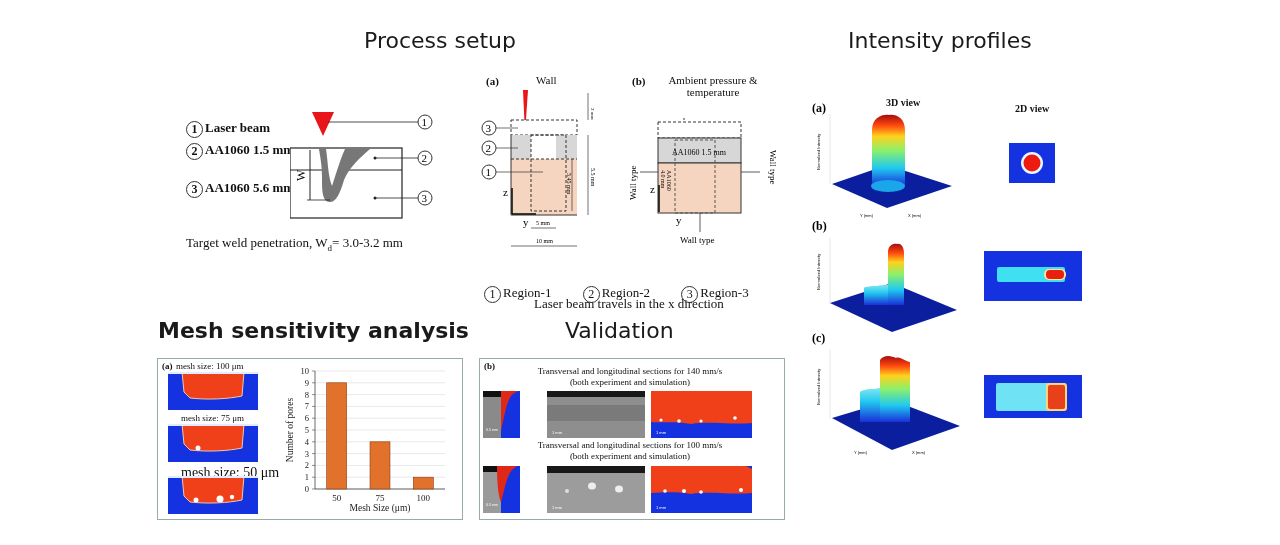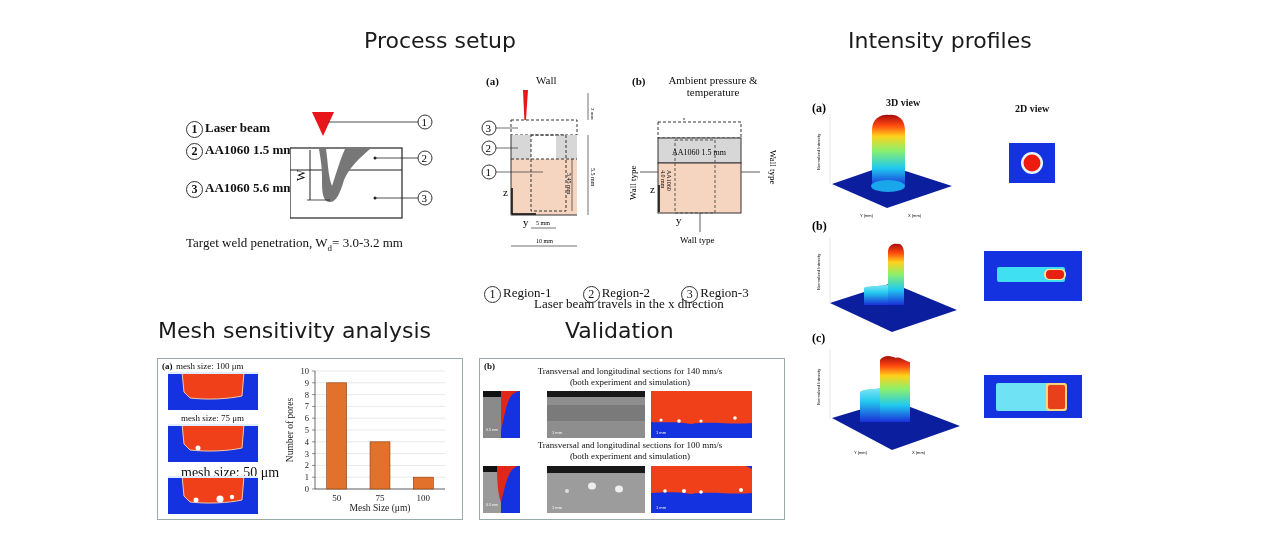--- a/index.html
+++ b/index.html
@@ -8,21 +8,21 @@
   .abs { position:absolute; }
   .circ { display:inline-block; width:15px; height:15px; border:1px solid #333; border-radius:50%; text-align:center; font-size:12px; line-height:15px; margin-right:2px; vertical-align:middle; }
   .panel-border { position:absolute; border:1px solid #9aa; background:#fff; }
   .lbl { font-size:11px; white-space:nowrap; }
 </style>
 </head>
 <body>
 
 <div class="section-title" style="left:364px; top:28px;">Process setup</div>
 <div class="section-title" style="left:848px; top:28px;">Intensity profiles</div>
-<div class="section-title" style="left:158px; top:318px;">Mesh sensitivity analysis</div>
+<div class="section-title" style="left:158px; top:318px;font-weight:bold;">Mesh sensitivity analysis</div>
 <div class="section-title" style="left:565px; top:318px;">Validation</div>
 
 <div class="abs" style="left:186px; top:120px; font-size:13px;font-weight:bold;">
   <div style="height:22px;"><span class="circ">1</span><span>Laser beam</span></div>
   <div style="height:22px; "><span class="circ">2</span><span>AA1060 1.5 mm</span></div>
   <div style="height:22px; margin-top:16px;"><span class="circ">3</span><span>AA1060 5.6 mm</span></div>
 </div>
 
 <svg class="abs" style="left:290px; top:110px;" width="150" height="110" viewBox="0 0 150 110">
   <polygon points="22,2 44,2 33,26" fill="#e8151b"></polygon>

